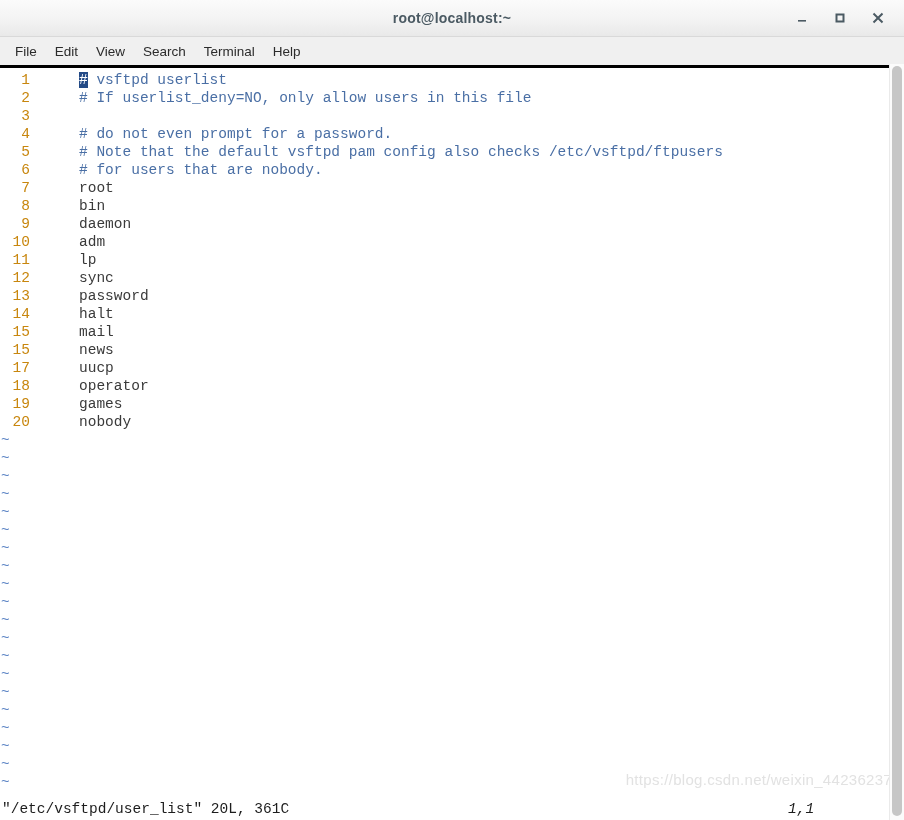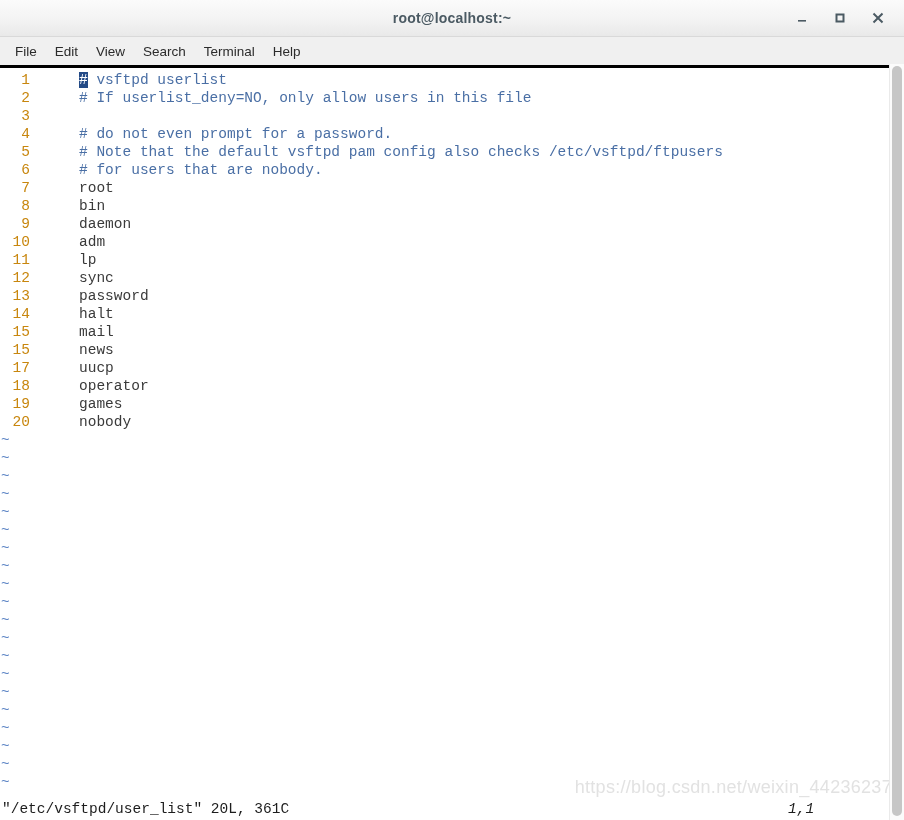--- a/index.html
+++ b/index.html
@@ -130,23 +130,23 @@
     color: #5b83c4;
     padding-left: 1px;
     white-space: pre;
     user-select: none;
   }
 
   
   .watermark {
     position: absolute;
     right: 12px;
-    bottom: 22px;
-    font-family: "Liberation Sans", sans-serif;
-    font-size: 18px;
+    bottom: 32px;
+    font-family: "Liberation Sans", sans-serif;
+    font-size: 15px;
     color: #e2e2e2;
     white-space: nowrap;
     user-select: none;
     pointer-events: none;
     letter-spacing: 0.3px;
   }
 
   
   .statusbar {
     position: relative;

